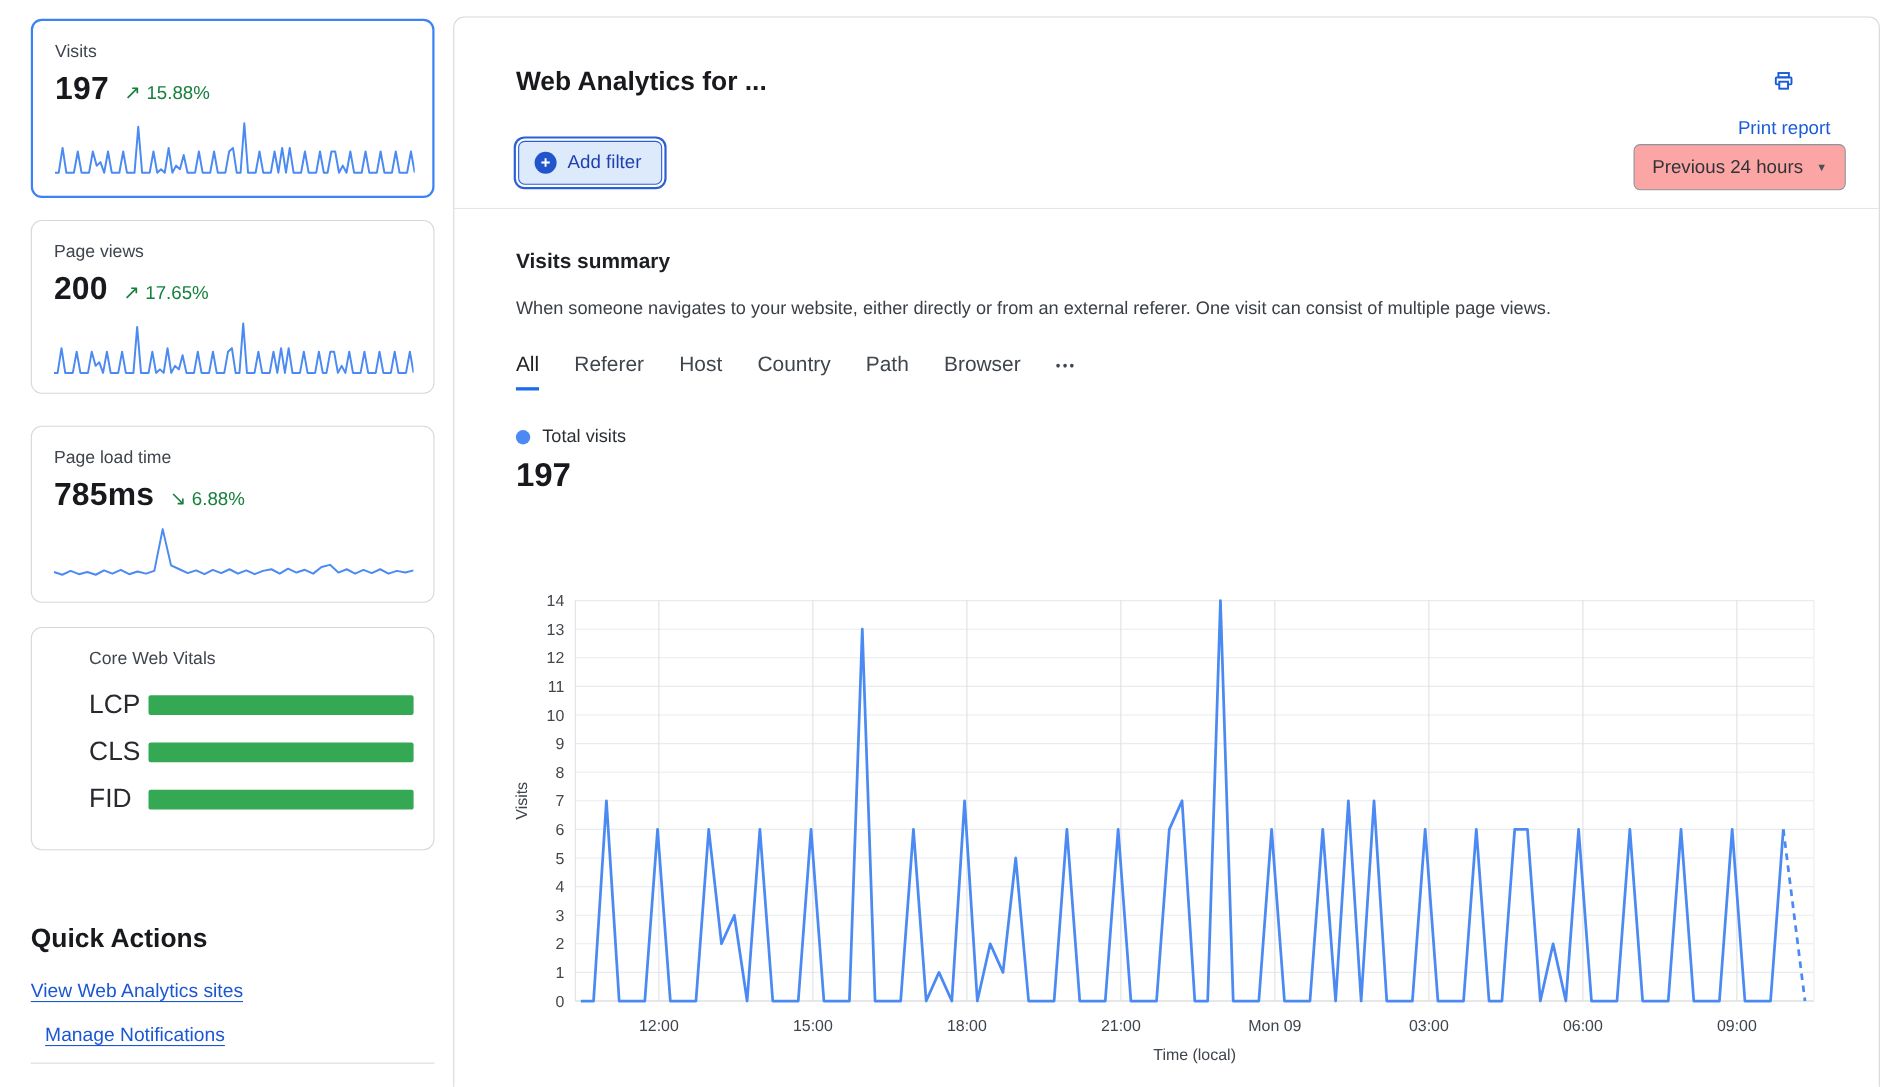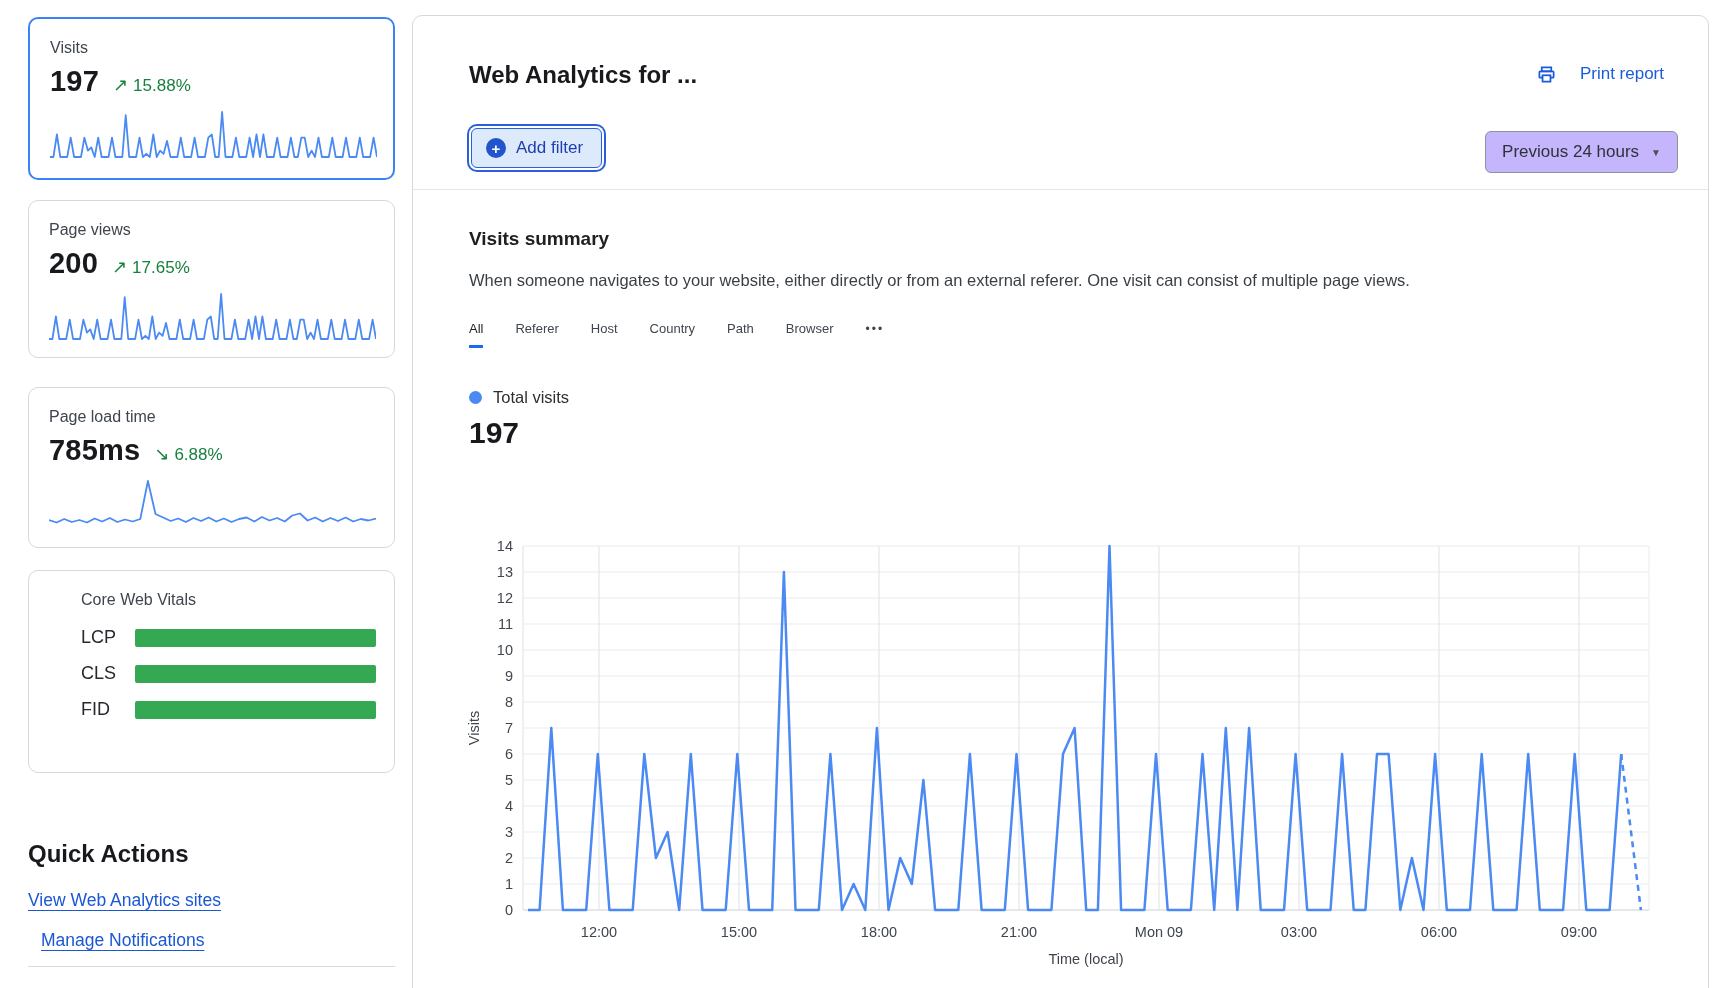--- a/index.html
+++ b/index.html
@@ -14,52 +14,52 @@
   .mcard .inner{padding:20px 18px 14px 20px;}
   .mcard .ctitle{font-size:16px;color:#3f454d;}
   .valrow{display:flex;align-items:baseline;margin-top:8px;}
   .bigval{font-size:29px;font-weight:bold;color:#17191c;letter-spacing:.2px;}
   .trend{margin-left:14px;font-size:17px;color:#17803d;}
   .trend .arrow{font-size:18px;margin-right:5px;}
   .spark{display:block;margin-top:10px;}
 
   
   .cwv-row{display:flex;align-items:center;margin-bottom:15px;}
-  .cwv-label{width:60px;font-size:18px;color:#26292e;}
+  .cwv-label{width:60px;font-size:24px;color:#26292e;}
   .cwv-bar{height:18px;width:269px;border-radius:2px;}
 
   .qa-title{position:absolute;left:28px;top:840px;font-size:24px;font-weight:bold;color:#17191c;}
   .qa-link{position:absolute;left:28px;font-size:17.5px;color:#1b57d3;text-decoration:underline;
            text-underline-offset:4px;cursor:pointer;}
   .qa-divider{position:absolute;left:28px;top:966px;width:367px;height:0;border-top:1px solid #d9dbde;}
 
   
   .panel{position:absolute;left:412px;top:15px;width:1297px;height:1000px;
          background:#fff;border:1px solid #d6d8db;border-radius:10px;box-sizing:border-box;}
   .panel-title{position:absolute;left:56px;top:45px;font-size:24px;font-weight:bold;color:#17191c;}
   .print-link{position:absolute;right:44px;top:48px;display:flex;align-items:center;gap:24px;
-              color:#1a5cd8;font-size:17px;cursor:pointer;}
+              color:#1a5cd8;font-size:17px;cursor:pointer;flex-direction:column;}
   .addfilter{position:absolute;left:58px;top:112px;display:flex;align-items:center;gap:10px;
              background:#dceafb;border:1px solid #2b5fd8;border-radius:6px;padding:9px 18px 9px 14px;
              box-shadow:0 0 0 2px #ffffff,0 0 0 4px #2b5fd8;cursor:pointer;
              font-size:17px;color:#1e3faf;font-family:"Liberation Sans",sans-serif;}
   .plus-circle{width:20px;height:20px;border-radius:50%;background:#2255cc;color:#fff;
                display:flex;align-items:center;justify-content:center;font-size:15px;
                font-weight:bold;line-height:1;}
   .rangebtn{position:absolute;right:30px;top:115px;display:flex;align-items:center;gap:12px;
-            border:1px solid #8f949b;border-radius:6px;background:#c4b5fd;padding:10px 16px;
+            border:1px solid #8f949b;border-radius:6px;background:#fca5a5;padding:10px 16px;
             font-size:17px;color:#2f3338;cursor:pointer;font-family:"Liberation Sans",sans-serif;}
   .caret{font-size:10px;color:#4b5057;}
   .hdr-divider{position:absolute;left:0;top:173px;width:100%;border-top:1px solid #e3e5e8;}
 
   .sec-title{position:absolute;left:56px;top:212px;font-size:19px;font-weight:bold;color:#1d1f23;text-align:right;}
   .sec-desc{position:absolute;left:56px;top:255px;font-size:16.5px;color:#3a3f45;}
 
   .tabs{position:absolute;left:56px;top:305px;display:flex;align-items:center;gap:32px;}
-  .tab{font-size:13px;color:#3f454d;padding-bottom:9px;cursor:pointer;border-bottom:3px solid transparent;}
+  .tab{font-size:19px;color:#3f454d;padding-bottom:9px;cursor:pointer;border-bottom:3px solid transparent;}
   .tab.active{color:#1d1f23;border-bottom:3px solid #1a6ce8;}
   .tab.more{font-size:12px;letter-spacing:2px;color:#3f454d;}
 
   .legend{position:absolute;left:56px;top:372px;display:flex;align-items:center;gap:11px;}
   .legend-dot{width:13px;height:13px;border-radius:50%;background:#4b8af2;}
   .legend-label{font-size:16.5px;color:#2b2f33;}
   .total-val{position:absolute;left:56px;top:400px;font-size:30px;font-weight:bold;color:#17191c;}
 
   .chart-wrap{position:absolute;left:40px;top:518px;width:1250px;height:452px;}
   svg text{font-family:"Liberation Sans",sans-serif;}

